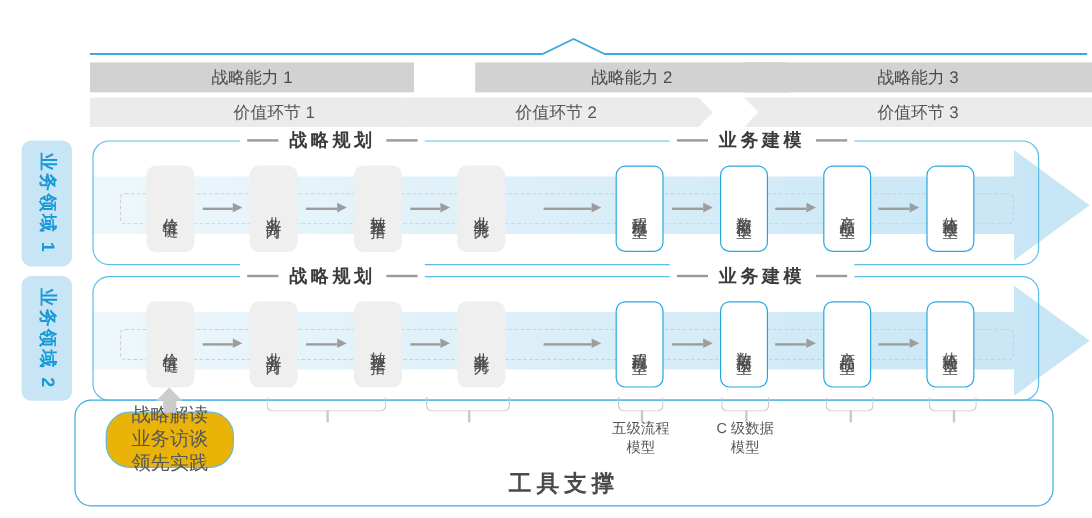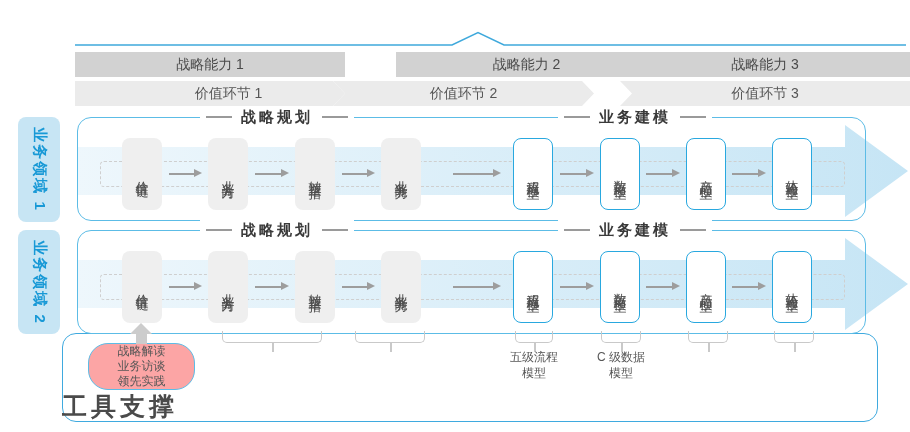--- a/index.html
+++ b/index.html
@@ -42,35 +42,35 @@
     border-left:8px solid #9d9d9d; border-top:4.5px solid transparent; border-bottom:4.5px solid transparent; }
   .row-frame { position:absolute; inset:0; border:1.3px solid #5cbce6; border-radius:14px; pointer-events:none; }
   .sec-title { position:absolute; top:-10px; transform:translateX(-50%); background:#fff; padding:0 6px;
     display:flex; align-items:center; gap:9px; font-size:15px; font-weight:bold; color:#3a3a3a;
     letter-spacing:3px; white-space:nowrap; height:20px; }
   .sec-title::before, .sec-title::after { content:""; width:26px; height:1.5px; background:#9a9a9a; }
 
   
   .outer-frame { position:absolute; left:62px; top:333px; width:816px; height:89px;
     border:1.3px solid #3faadf; border-radius:14px; }
-  .tool-support { position:absolute; left:62px; top:390px; width:816px; 
-    font-size:25px; font-weight:bold; color:#4a4a4a; letter-spacing:4px; }
+  .tool-support { position:absolute; left:62px; top:390px; width:816px; text-align:center;
+    font-size:19px; font-weight:bold; color:#4a4a4a; letter-spacing:4px; }
 
   
   .brace { position:absolute; top:331px; height:12px; border-left:1.5px solid #c9c9c9;
     border-right:1.5px solid #c9c9c9; border-bottom:1.5px solid #c9c9c9; border-radius:0 0 5px 5px; }
   .stem { position:absolute; top:342px; width:1.5px; height:10px; background:#c9c9c9; }
   .tool-label { position:absolute; top:350px; text-align:center; font-size:12px; color:#575757;
     line-height:1.3; white-space:pre-line; }
 
   
   .practice-box { position:absolute; left:88px; top:343px; width:107px; height:47px;
-    border:1.3px solid #5cbce6; border-radius:20px; background:#fca5a5;
+    border:1.3px solid #5cbce6; border-radius:20px; background:#eab308;
     display:flex; align-items:center; justify-content:center; text-align:center;
-    font-size:12px; color:#575757; line-height:1.25; white-space:pre-line; }
+    font-size:16px; color:#575757; line-height:1.25; white-space:pre-line; }
   .up-head { position:absolute; left:130px; top:323px; width:0; height:0;
     border-left:11px solid transparent; border-right:11px solid transparent; border-bottom:11px solid #cccccc; }
   .up-shaft { position:absolute; left:136px; top:333px; width:11px; height:11px; background:#cccccc; }
 </style>
 </head>
 <body>
 
 <div class="canvas">
 
   <svg class="hdr-line" width="910" height="50">

